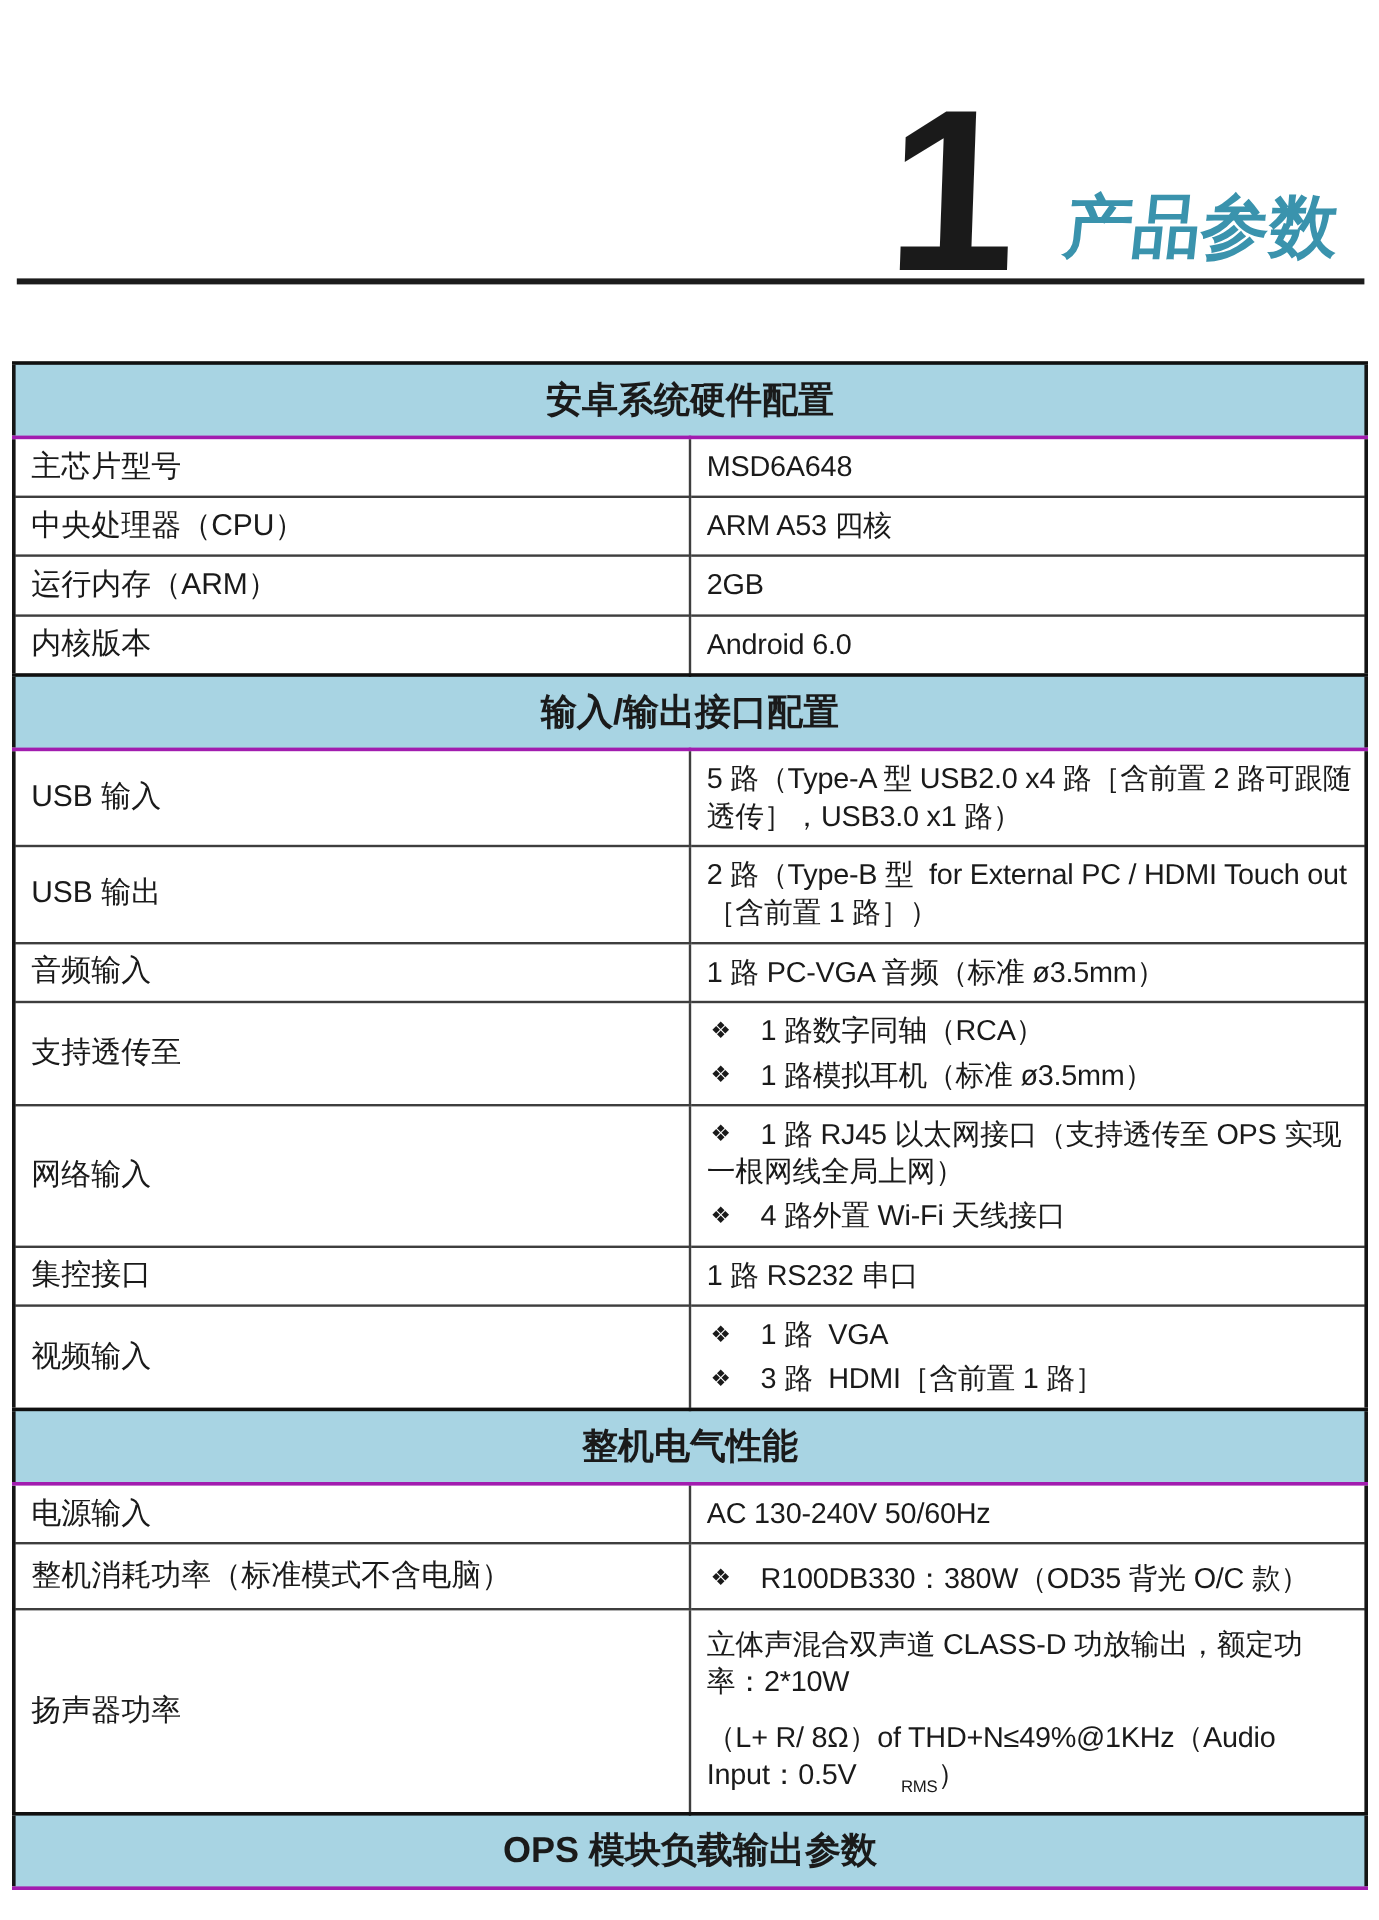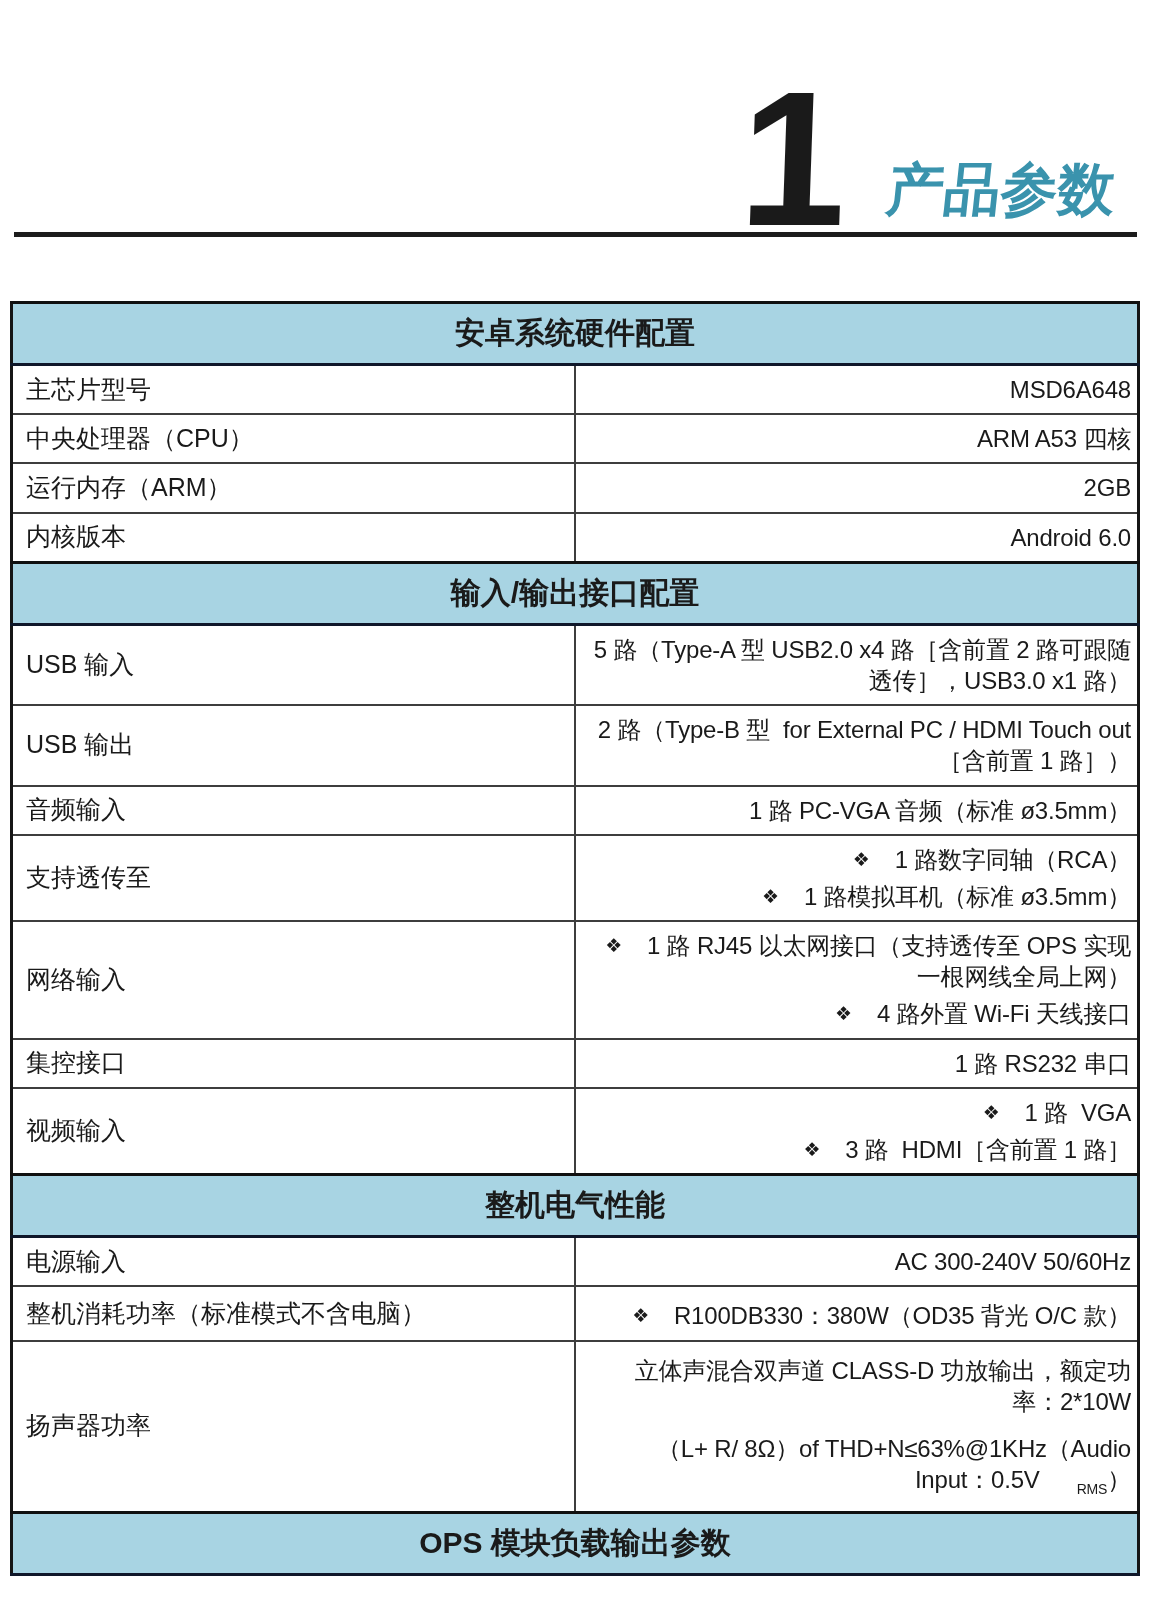--- a/index.html
+++ b/index.html
@@ -29,32 +29,32 @@
   
   table.spec{
     border-collapse:collapse;table-layout:fixed;
     width:1130px;margin:64px 0 0 10px;
     border:3px solid #151515;
   }
   td{border:2px solid #3e3e3e;vertical-align:middle;box-sizing:border-box;}
   td.sec{
     background:#a8d4e3;text-align:center;font-weight:bold;
     font-size:30px;padding:9px 4px;
-    border-top:3px solid #101010;border-bottom:3px solid #0f172a;
+    border-top:3px solid #101010;border-bottom:3px solid #a21caf;
   }
   td.label{
     width:322px;padding:6px 8px 6px 13px;
     font-size:25px;line-height:1.35;
   }
   td.value{
     padding:5px 6px 5px 13px;font-size:24px;
     letter-spacing:-0.2px;line-height:1.3;
   }
   td.value.vtop{vertical-align:top;padding-top:10px;}
-  .vline{white-space:pre-wrap;padding:3px 0;text-align:right;}
+  .vline{white-space:pre-wrap;padding:3px 0;}
   .spread .vline{padding:8px 0;}
   .bullet{
     font-size:19px;display:inline-block;
     margin:0 25px 0 3px;transform:translateY(-2px);
   }
   .subscript{font-size:14px;vertical-align:sub;margin-left:37px;}
 </style>
 </head>
 <body>
 
@@ -143,34 +143,34 @@
       <div class="vline"><span class="bullet">❖</span><span class="txt">3 路  HDMI［含前置 1 路］</span></div>
         </td>
       </tr>
 
   <tr>
     <td class="sec" colspan="2">整机电气性能</td>
       </tr>
   <tr>
     <td class="label">电源输入</td>
     <td class="value">
-      <div class="vline"><span class="txt">AC 300-240V 50/60Hz</span></div>
+      <div class="vline"><span class="txt">AC 130-240V 50/60Hz</span></div>
         </td>
       </tr>
   <tr>
     <td class="label">整机消耗功率（标准模式不含电脑）</td>
     <td class="value vtop">
       <div class="vline"><span class="bullet">❖</span><span class="txt">R100DB330：380W（OD35 背光 O/C 款）</span></div>
         </td>
       </tr>
   <tr>
     <td class="label">扬声器功率</td>
     <td class="value spread">
       <div class="vline"><span class="txt">立体声混合双声道 CLASS-D 功放输出，额定功率：2*10W</span></div>
-      <div class="vline"><span class="txt">（L+ R/ 8Ω）of THD+N≤63%@1KHz（Audio Input：0.5V</span><span class="subscript">RMS</span><span class="txt">）</span></div>
+      <div class="vline"><span class="txt">（L+ R/ 8Ω）of THD+N≤49%@1KHz（Audio Input：0.5V</span><span class="subscript">RMS</span><span class="txt">）</span></div>
         </td>
       </tr>
 
   <tr>
     <td class="sec" colspan="2">OPS 模块负载输出参数</td>
       </tr>
 
 </tbody>
   </table>
 

